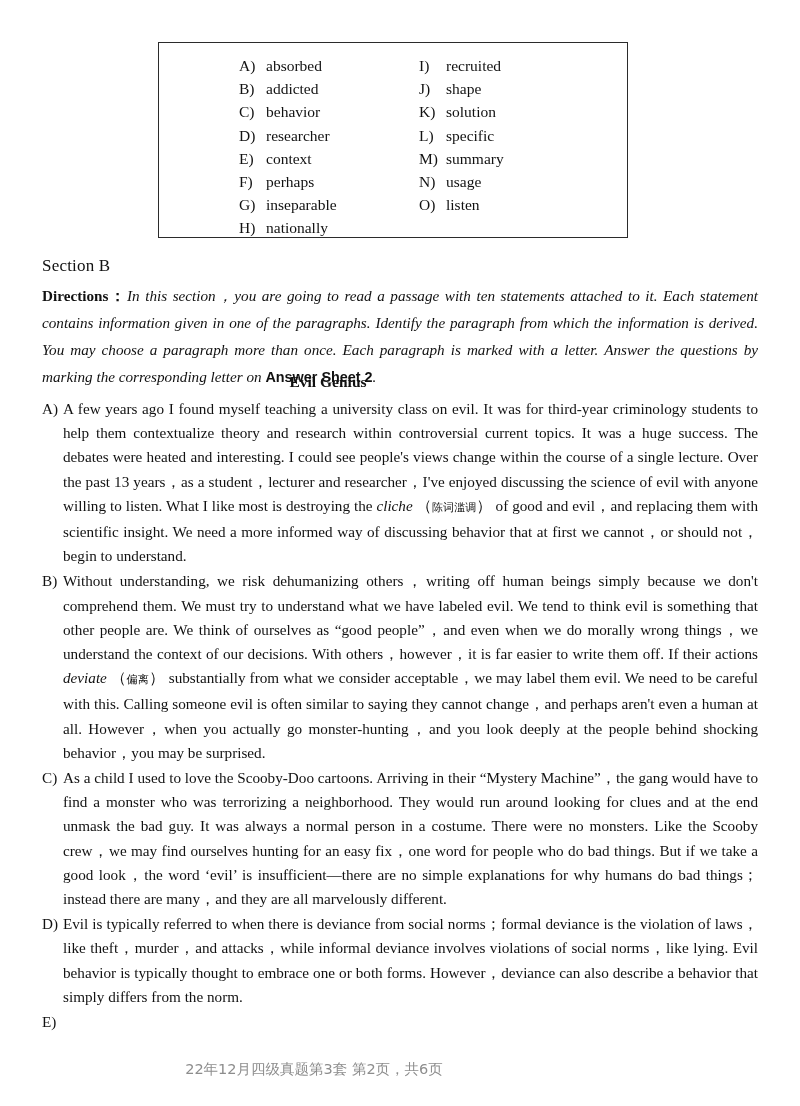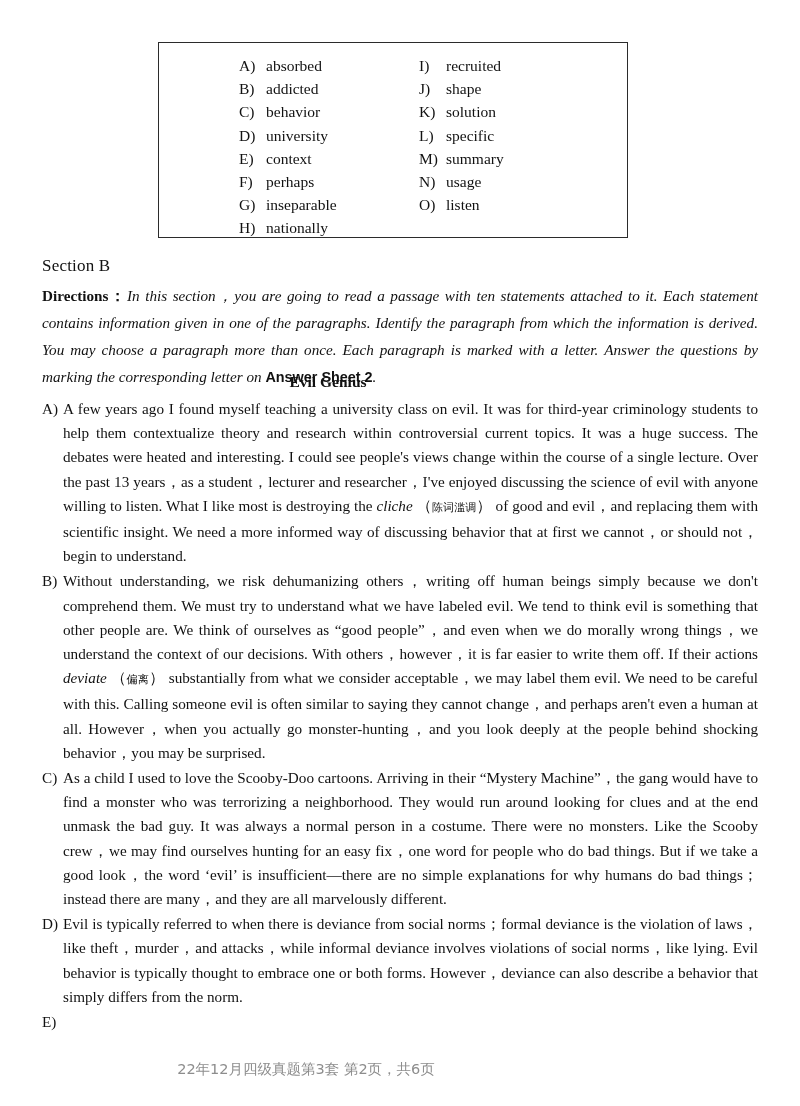--- a/index.html
+++ b/index.html
@@ -122,21 +122,21 @@
     font-size: 15.2px;
     line-height: 24.2px;
   }
   .para-body { display: inline; }
   .it { font-style: italic; }
   .cn { font-family: Liberation Mono, monospace; font-size: 11px; }
 
   
   #page-footer {
     position: absolute;
-    left: 0;
+    left: 8px;
     top: 1060px;
     width: 612px;
     text-align: center;
     color: #8d8d8d;
     font-size: 14.5px;
     font-family: "DejaVu Sans", "Liberation Sans", sans-serif;
   }
 </style>
 </head>
 <body>
@@ -150,21 +150,21 @@
       <div class="wb-item">
         <span class="wb-letter">B)</span>
         <span class="wb-word">addicted</span>
       </div>
       <div class="wb-item">
         <span class="wb-letter">C)</span>
         <span class="wb-word">behavior</span>
       </div>
       <div class="wb-item">
         <span class="wb-letter">D)</span>
-        <span class="wb-word">university</span>
+        <span class="wb-word">researcher</span>
       </div>
       <div class="wb-item">
         <span class="wb-letter">E)</span>
         <span class="wb-word">context</span>
       </div>
       <div class="wb-item">
         <span class="wb-letter">F)</span>
         <span class="wb-word">perhaps</span>
       </div>
       <div class="wb-item">

